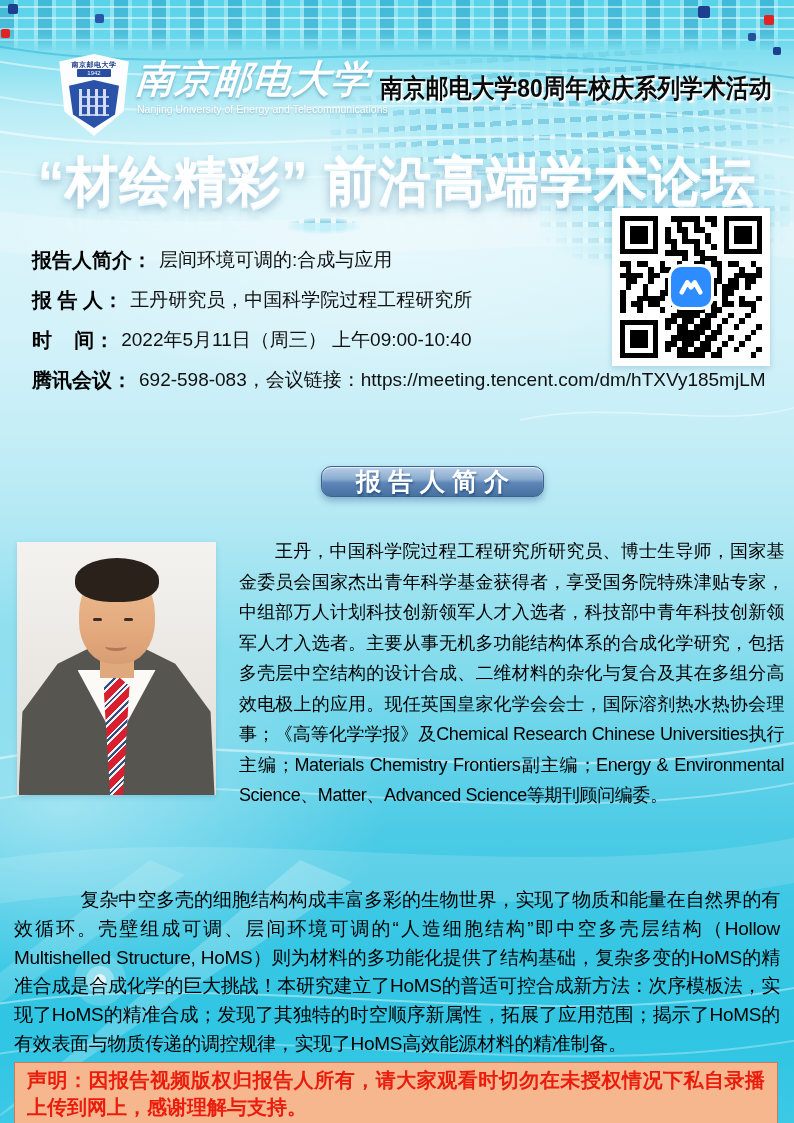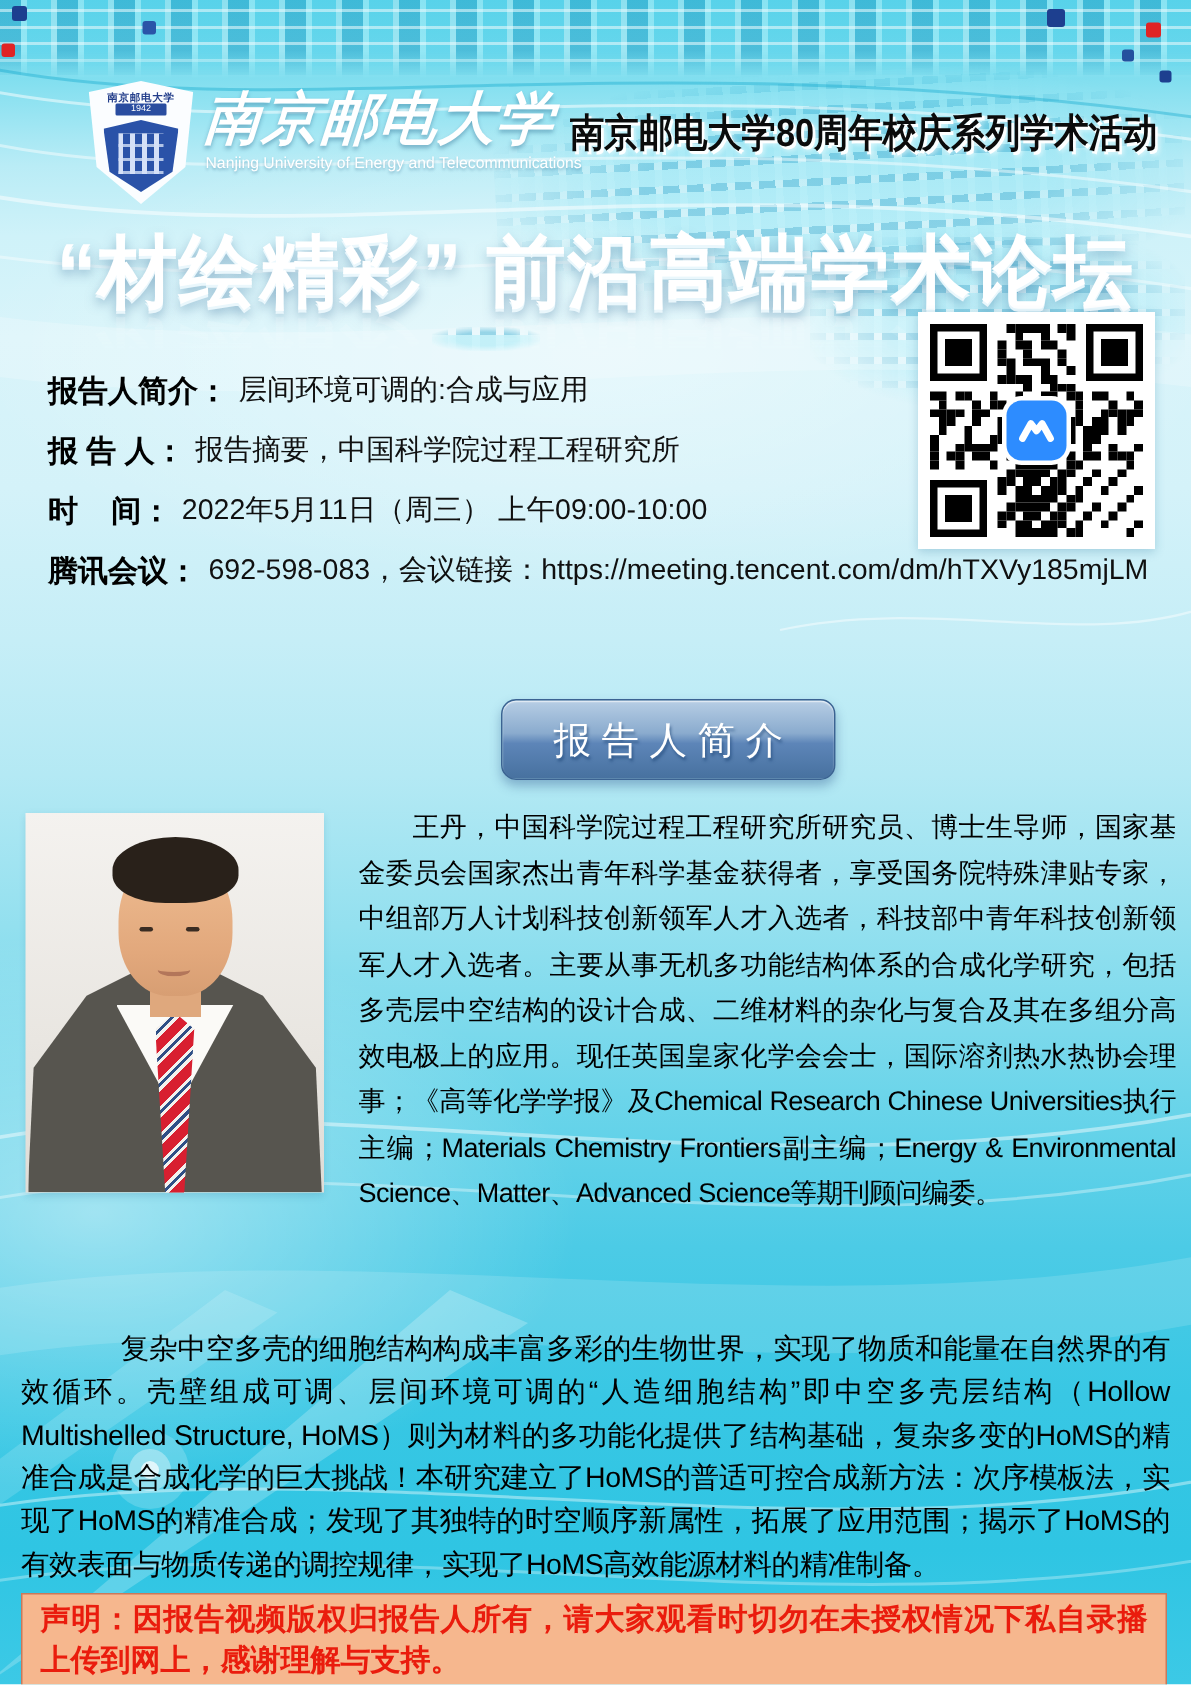--- a/index.html
+++ b/index.html
@@ -65,25 +65,25 @@
   .qf::after{content:"";position:absolute;inset:5px;background:#000;}
   .qf.tl{left:0;top:0;} .qf.tr{right:0;top:0;} .qf.bl{left:0;bottom:0;}
   .qr-logo{position:absolute;left:50%;top:50%;transform:translate(-50%,-50%);width:40px;height:40px;background:#2d8cff;border-radius:10px;box-shadow:0 0 0 3px #ffffff;}
   .qr-logo svg{position:absolute;left:4px;top:4px;}
   
   .info-list{position:absolute;left:32px;top:240px;width:748px;margin:0;padding:0;list-style:none;}
   .info-list li{height:40px;display:flex;align-items:center;white-space:nowrap;}
   .info-label{font-weight:bold;font-size:20px;color:#000;white-space:pre;}
   .info-value{margin-left:7px;font-size:19px;color:#101010;}
   
-  .pill-btn{position:absolute;left:334px;width:223px;height:54px;border-radius:10px;border:1px solid #3b6392;
+  .pill-btn{position:absolute;left:321px;width:223px;height:31px;border-radius:10px;border:1px solid #3b6392;
     background:linear-gradient(180deg,#b7cee5 0%,#8aabce 42%,#5d85b8 55%,#47719f 100%);
     box-shadow:0 4px 7px rgba(30,70,130,.35), inset 0 1px 1px rgba(255,255,255,.7);
     display:flex;align-items:center;justify-content:center;
-    color:#fff;font-size:25px;font-weight:normal;letter-spacing:7px;text-indent:7px;
+    color:#fff;font-size:25px;font-weight:bold;letter-spacing:7px;text-indent:7px;
     text-shadow:1px 2px 2px rgba(20,60,110,.55);}
   .btn-intro{top:466px;} .btn-abstract{top:817px;}
   
   .photo{position:absolute;left:17px;top:542px;width:199px;height:253px;overflow:hidden;background:linear-gradient(180deg,#f4f2ef 0%,#e9e6e1 60%,#dfdcd6 100%);box-shadow:0 2px 5px rgba(30,110,150,.2);}
   .ph-suit{position:absolute;bottom:0;left:50%;transform:translateX(-50%);width:196px;height:160px;background:#57554f;
     clip-path:polygon(0 100%,2% 48%,20% 18%,38% 7%,50% 4%,62% 7%,80% 18%,98% 48%,100% 100%);}
   .ph-shirt{position:absolute;left:50%;top:128px;transform:translateX(-50%);width:78px;height:72px;background:#fbfaf7;clip-path:polygon(0 0,100% 0,50% 100%);}
   .ph-tie{position:absolute;left:50%;top:133px;transform:translateX(-50%);width:26px;height:122px;
     background:repeating-linear-gradient(135deg,#d81f30 0 7px,#f3f1ee 7px 9px,#2f4f86 9px 11px,#f3f1ee 11px 13px);
     clip-path:polygon(50% 0,100% 9%,74% 100%,26% 100%,0 9%);}
@@ -369,25 +369,25 @@
     </div>
   </div>
 
   <ul class="info-list">
     <li>
       <span class="info-label">报告人简介：</span>
       <span class="info-value">层间环境可调的:合成与应用</span>
     </li>
     <li>
       <span class="info-label">报 告 人：</span>
-      <span class="info-value">报告摘要，中国科学院过程工程研究所</span>
+      <span class="info-value">王丹研究员，中国科学院过程工程研究所</span>
     </li>
     <li>
       <span class="info-label">时    间：</span>
-      <span class="info-value">2022年5月11日（周三） 上午09:00-10:00</span>
+      <span class="info-value">2022年5月11日（周三） 上午09:00-10:40</span>
     </li>
     <li>
       <span class="info-label">腾讯会议：</span>
       <span class="info-value">692-598-083，会议链接：https://meeting.tencent.com/dm/hTXVy185mjLM</span>
     </li>
   </ul>
 
   <div class="pill-btn btn-intro">报告人简介</div>
 
   <div class="photo">

